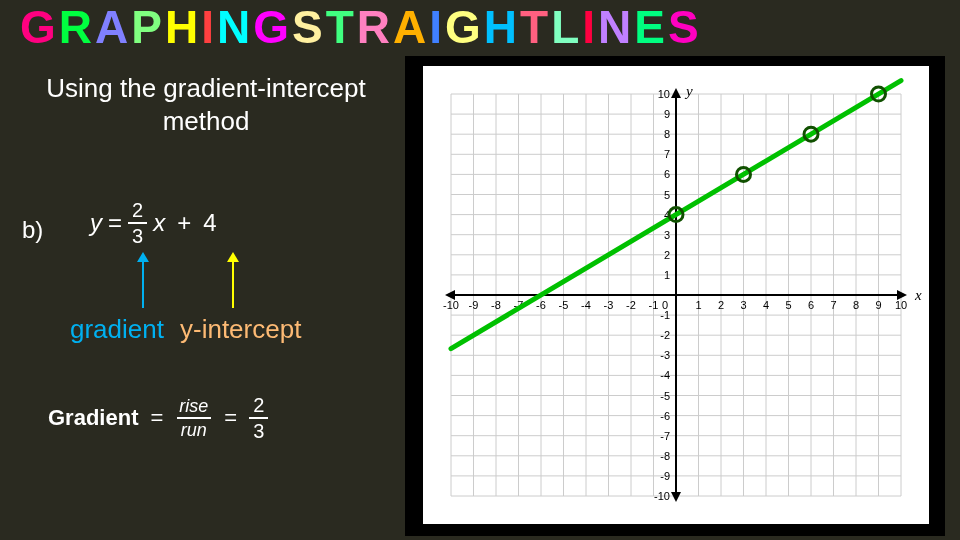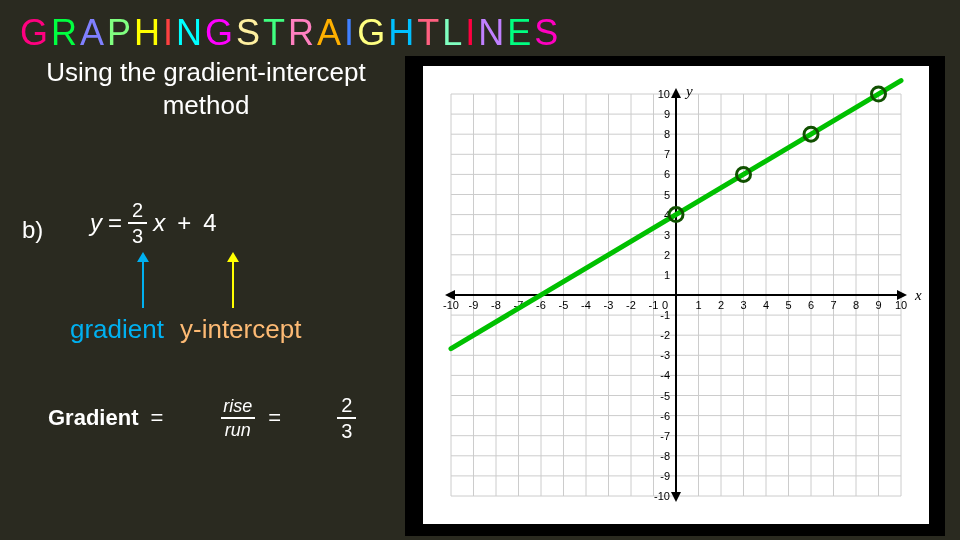--- a/index.html
+++ b/index.html
@@ -6,30 +6,30 @@
   body {
     width: 960px;
     height: 540px;
     background: #2a2a20;
     font-family: 'Segoe UI', Arial, sans-serif;
     overflow: hidden;
     position: relative;
   }
   .title {
     position: absolute;
-    top: 12px;
+    top: 0;
     left: 20px;
-    font-size: 36px;
-    font-weight: 400;
+    font-size: 46px;
+    font-weight: 700;
     letter-spacing: 3px;
   }
   .title span { display: inline-block; }
   .subtitle {
     position: absolute;
-    top: 56px;
+    top: 72px;
     left: 16px;
     width: 380px;
     color: #fff;
     font-size: 26px;
     font-weight: 300;
     text-align: center;
     line-height: 1.25;
   }
   .item-label {
     position: absolute;
@@ -69,21 +69,21 @@
     color: #fff;
     font-size: 22px;
     display: flex;
     align-items: center;
     gap: 12px;
   }
   .gradient-formula .gword {
     font-weight: 600;
     font-style: normal;
   }
-  .gradient-formula .frac { font-style: italic; font-size: 18px; margin-left: 44px; }
+  .gradient-formula .frac { font-style: italic; font-size: 18px; }
   .gradient-formula .frac.small { font-size: 20px; font-style: normal; }
   .arrow {
     position: absolute;
     width: 2px;
     background: currentColor;
   }
   .arrow::before {
     content: '';
     position: absolute;
     top: -8px;

